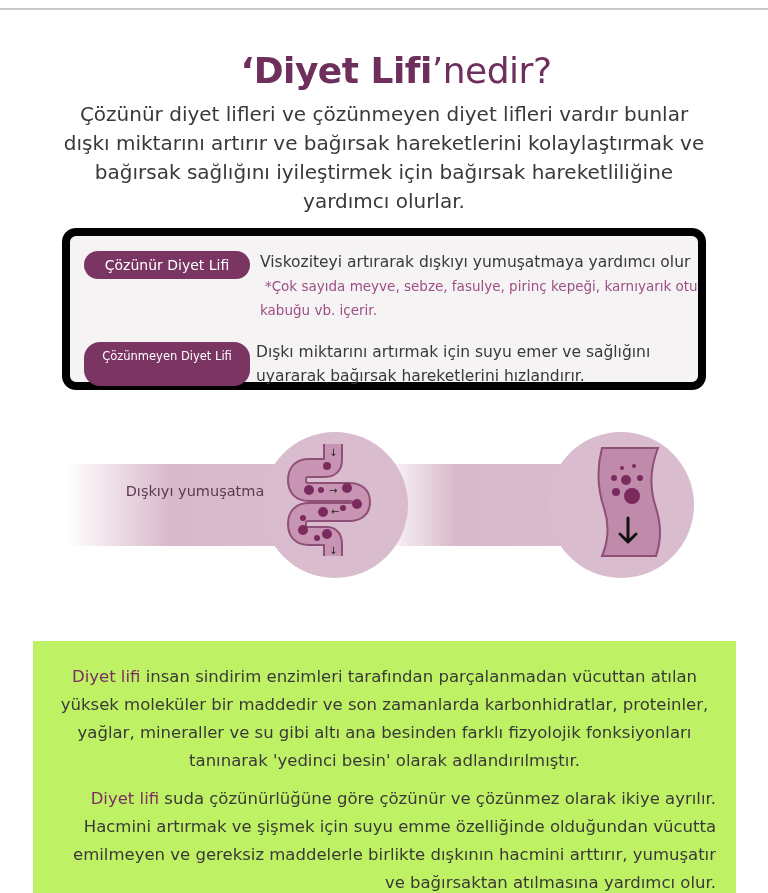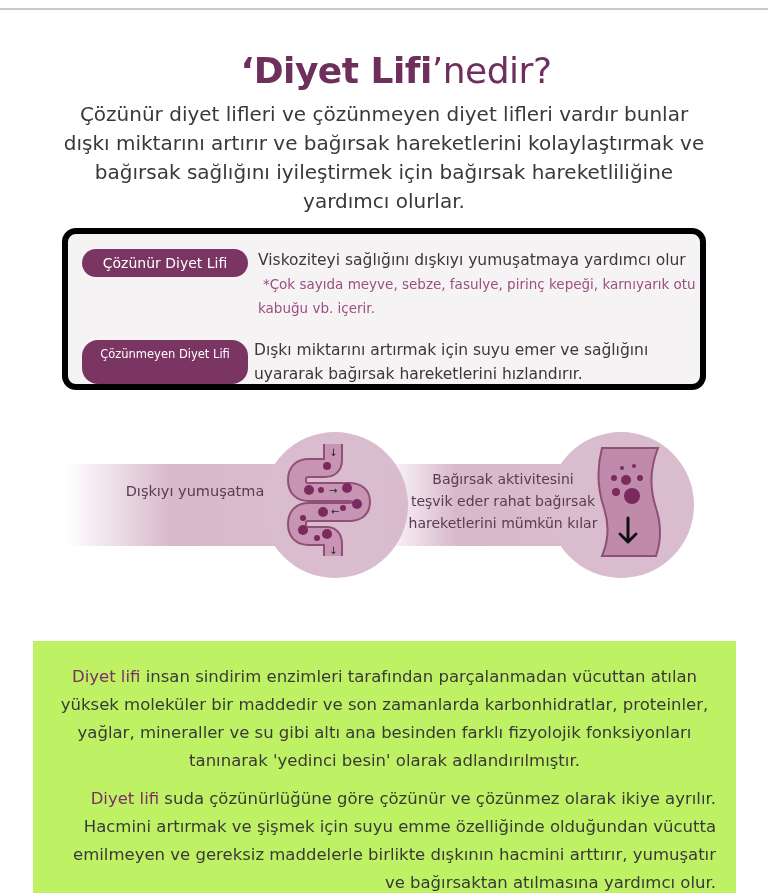--- a/index.html
+++ b/index.html
@@ -20,21 +20,21 @@
     letter-spacing: -0.5px;
   }
   .title .bold { font-weight: bold; }
   .title .rest { font-weight: normal; }
   .intro {
     position: absolute; left: 60px; top: 100px; width: 648px;
     text-align: center; font-size: 20px; line-height: 29px; color: #3a3839;
   }
   .types-card {
     position: absolute; left: 62px; top: 228px; width: 644px; height: 162px;
-    border: 6px solid #000000; border-radius: 14px; background: #f5f3f4;
+    border: 8px solid #000000; border-radius: 14px; background: #f5f3f4;
     box-sizing: border-box;
   }
   .pill {
     position: absolute; background: #7b3563; color: #ffffff;
     border-radius: 16px; text-align: center; white-space: nowrap;
   }
   .pill-1 { left: 14px; top: 15px; width: 166px; height: 28px; line-height: 28px; font-size: 14px; }
   .pill-2 { left: 14px; top: 106px; width: 166px; height: 44px; line-height: 28px; font-size: 11.5px; }
   .type-desc {
     position: absolute; font-size: 15.5px; line-height: 24px; color: #3a3839;
@@ -85,21 +85,21 @@
 
 <h1 class="title" style="margin:12px;">
   <span class="bold">‘</span><span class="bold">Diyet Lifi</span><span class="rest">’</span><span class="rest">nedir?</span>
 </h1>
 
 <p class="intro" style="margin:0;">Çözünür diyet lifleri ve çözünmeyen diyet lifleri vardır bunlar dışkı miktarını artırır ve bağırsak hareketlerini kolaylaştırmak ve bağırsak sağlığını iyileştirmek için bağırsak hareketliliğine yardımcı olurlar.</p>
 
 <div class="types-card">
   <div class="pill pill-1">Çözünür Diyet Lifi</div>
   <div class="type-desc desc-1">
-    <span>Viskoziteyi sağlığını dışkıyı yumuşatmaya yardımcı olur</span>
+    <span>Viskoziteyi artırarak dışkıyı yumuşatmaya yardımcı olur</span>
     &nbsp;<span class="note">*Çok sayıda meyve, sebze, fasulye, pirinç kepeği, karnıyarık otu kabuğu vb. içerir.</span>
   </div>
   <div class="pill pill-2">Çözünmeyen Diyet Lifi</div>
   <div class="type-desc desc-2">Dışkı miktarını artırmak için suyu emer ve sağlığını uyararak bağırsak hareketlerini hızlandırır.</div>
 </div>
 
 <div class="diagram">
   <div class="band band-1"></div>
   <div class="circle circle-1"></div>
   <div class="band band-2"></div>
@@ -122,25 +122,20 @@
     <circle cx="16" cy="80" r="3" fill="#7b2a5e"></circle>
     <circle cx="16" cy="92" r="5" fill="#7b2a5e"></circle>
     <circle cx="40" cy="96" r="5" fill="#7b2a5e"></circle>
     <circle cx="30" cy="100" r="3" fill="#7b2a5e"></circle>
     <text x="42" y="18" font-size="10" fill="#222">↓</text>
     <text x="42" y="116" font-size="10" fill="#222">↓</text>
     <text x="42" y="56" font-size="10" fill="#222">→</text>
     <text x="44" y="77" font-size="10" fill="#222">←</text>
   </svg>
 
-  <div class="diag-text dt-2">
-    <div>Bağırsak aktivitesini</div>
-    <div>teşvik eder rahat bağırsak</div>
-    <div>hareketlerini mümkün kılar</div>
-  </div>
 
   <svg class="icon-svg colon-icon" width="80" height="120" viewBox="0 0 80 120">
     <path d="M10 10 L66 10 Q54 40 64 70 Q72 95 64 118 L10 118 Q20 95 12 70 Q2 40 10 10 Z" fill="#c08aab" stroke="#8f4f76" stroke-width="2"></path>
     <circle cx="30" cy="30" r="2" fill="#7b2a5e"></circle>
     <circle cx="42" cy="28" r="2" fill="#7b2a5e"></circle>
     <circle cx="22" cy="40" r="3" fill="#7b2a5e"></circle>
     <circle cx="34" cy="42" r="5" fill="#7b2a5e"></circle>
     <circle cx="48" cy="40" r="3" fill="#7b2a5e"></circle>
     <circle cx="24" cy="54" r="4" fill="#7b2a5e"></circle>
     <circle cx="40" cy="58" r="8" fill="#7b2a5e"></circle>

